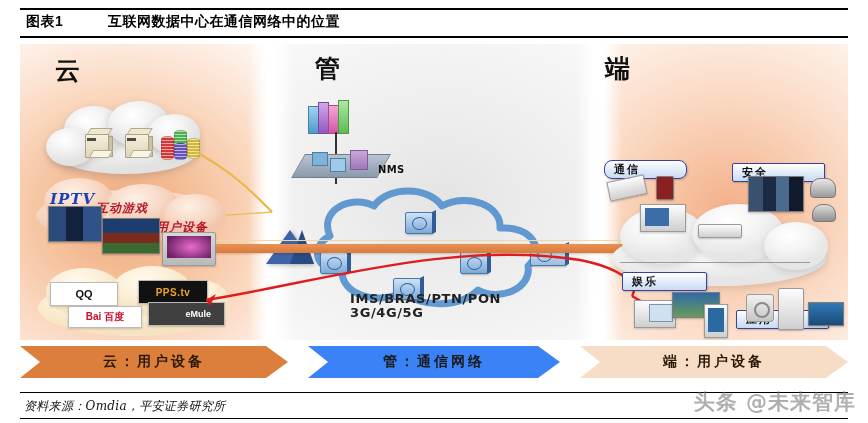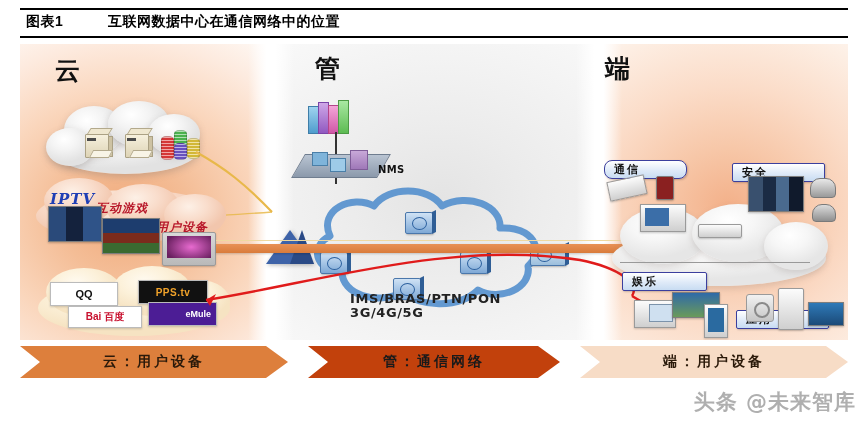--- a/index.html
+++ b/index.html
@@ -81,21 +81,21 @@
   .tag-red{font-size:12px;color:#b8182a;letter-spacing:1px;}
 
   .logo{position:absolute;border:1px solid #bbb;background:#fff;overflow:hidden;box-shadow:0 1px 2px rgba(0,0,0,.18);}
 
   
   .chevrow{position:absolute;left:20px;top:346px;width:828px;height:36px;}
   .chev{position:absolute;top:0;height:32px;display:flex;align-items:center;justify-content:center;
      font-family:"DejaVu Serif","Liberation Serif",serif;font-size:14px;font-weight:bold;letter-spacing:3px;
      clip-path:polygon(0 0, calc(100% - 22px) 0, 100% 50%, calc(100% - 22px) 100%, 0 100%, 20px 50%);}
   .chev.c1{left:0;width:268px;background:#dd7f3c;color:#2b1a0a;}
-  .chev.c2{left:288px;width:252px;background:#c2410c;color:#1a1a1a;}
+  .chev.c2{left:288px;width:252px;background:#3b82f6;color:#1a1a1a;}
   .chev.c3{left:560px;width:268px;background:#f7dcc6;color:#2b1a0a;}
 
   
   .ftr{position:absolute;left:20px;top:392px;width:828px;height:28px;}
   .ftr .r1{position:absolute;left:0;top:0;width:828px;height:1px;background:#000;}
   .ftr .r2{position:absolute;left:0;top:26px;width:828px;height:1px;background:#000;}
   .ftr .src{position:absolute;left:4px;top:6px;font-family:"DejaVu Serif","Liberation Serif",serif;
      font-style:italic;font-size:12px;color:#111;letter-spacing:.3px;}
 
   .wm{position:absolute;right:12px;top:388px;font-size:21px;font-weight:bold;color:#6f6f6f;opacity:.55;
@@ -178,22 +178,22 @@
     <div class="cloud cl-cream" style="left:26px;top:224px;width:76px;height:48px;"></div>
     <div class="cloud cl-cream" style="left:92px;top:222px;width:80px;height:50px;"></div>
     <div class="cloud cl-cream" style="left:150px;top:236px;width:60px;height:44px;"></div>
 
     <div class="logo" style="left:30px;top:238px;width:66px;height:22px;display:flex;align-items:center;justify-content:center;
         font-size:11px;font-weight:bold;color:#111;">QQ</div>
     <div class="logo" style="left:118px;top:236px;width:68px;height:22px;background:#111;display:flex;align-items:center;
         justify-content:center;font-size:10px;font-weight:bold;color:#f0a22a;letter-spacing:.5px;">PPS.tv</div>
     <div class="logo" style="left:48px;top:262px;width:72px;height:20px;display:flex;align-items:center;justify-content:center;
         font-size:10px;font-weight:bold;color:#c8102e;">Bai 百度</div>
-    <div class="logo" style="left:128px;top:258px;width:62px;height:22px;background:#4c1d95;display:flex;align-items:center;
-        justify-content:flex-end;padding-right:5px;font-size:9px;font-weight:bold;color:#fff;">eMule</div>
+    <div class="logo" style="left:128px;top:258px;width:62px;height:22px;background:#404040;display:flex;align-items:center;
+        justify-content:flex-end;padding-right:13px;font-size:9px;font-weight:bold;color:#fff;">eMule</div>
 
     <div style="position:absolute;left:288px;top:62px;width:9px;height:26px;background:linear-gradient(180deg,#9fd3ef,#4f9ccd);border:1px solid #3f7ea8;"></div>
     <div style="position:absolute;left:298px;top:58px;width:9px;height:30px;background:linear-gradient(180deg,#cfa8e8,#9158c0);border:1px solid #7a45a8;"></div>
     <div style="position:absolute;left:308px;top:61px;width:9px;height:27px;background:linear-gradient(180deg,#f3a6d8,#d057a6);border:1px solid #b44489;"></div>
     <div style="position:absolute;left:318px;top:56px;width:9px;height:32px;background:linear-gradient(180deg,#a9e8a2,#5dbb52);border:1px solid #4c9a44;"></div>
     <div style="position:absolute;left:315px;top:88px;width:1.6px;height:52px;background:#333;"></div>
     <div style="position:absolute;left:278px;top:110px;width:84px;height:22px;background:linear-gradient(180deg,#b9c4d2,#8b99ab);
         transform:skewX(-30deg);border:1px solid #6f7d8f;"></div>
     <div style="position:absolute;left:292px;top:108px;width:14px;height:12px;background:#7fb4da;border:1px solid #4a7fa8;"></div>
     <div style="position:absolute;left:310px;top:114px;width:14px;height:12px;background:#9ecbe8;border:1px solid #4a7fa8;"></div>
@@ -279,14 +279,19 @@
     <div class="dev" style="left:758px;top:244px;width:24px;height:40px;border-radius:2px;"></div>
     <div class="mini" style="left:788px;top:258px;width:34px;height:22px;background:linear-gradient(180deg,#2f7ab8,#1b4a78);"></div>
   </div>
 
   <div class="chevrow">
     <div class="chev c1">云：用户设备</div>
     <div class="chev c2">管：通信网络</div>
     <div class="chev c3">端：用户设备</div>
   </div>
 
+  <div class="ftr">
+    <div class="r1"></div>
+    <div class="src">资料来源：Omdia，平安证券研究所</div>
+    <div class="r2"></div>
+  </div>
   <div class="wm">头条 @未来智库</div>
 </div>
 
 </body></html>

